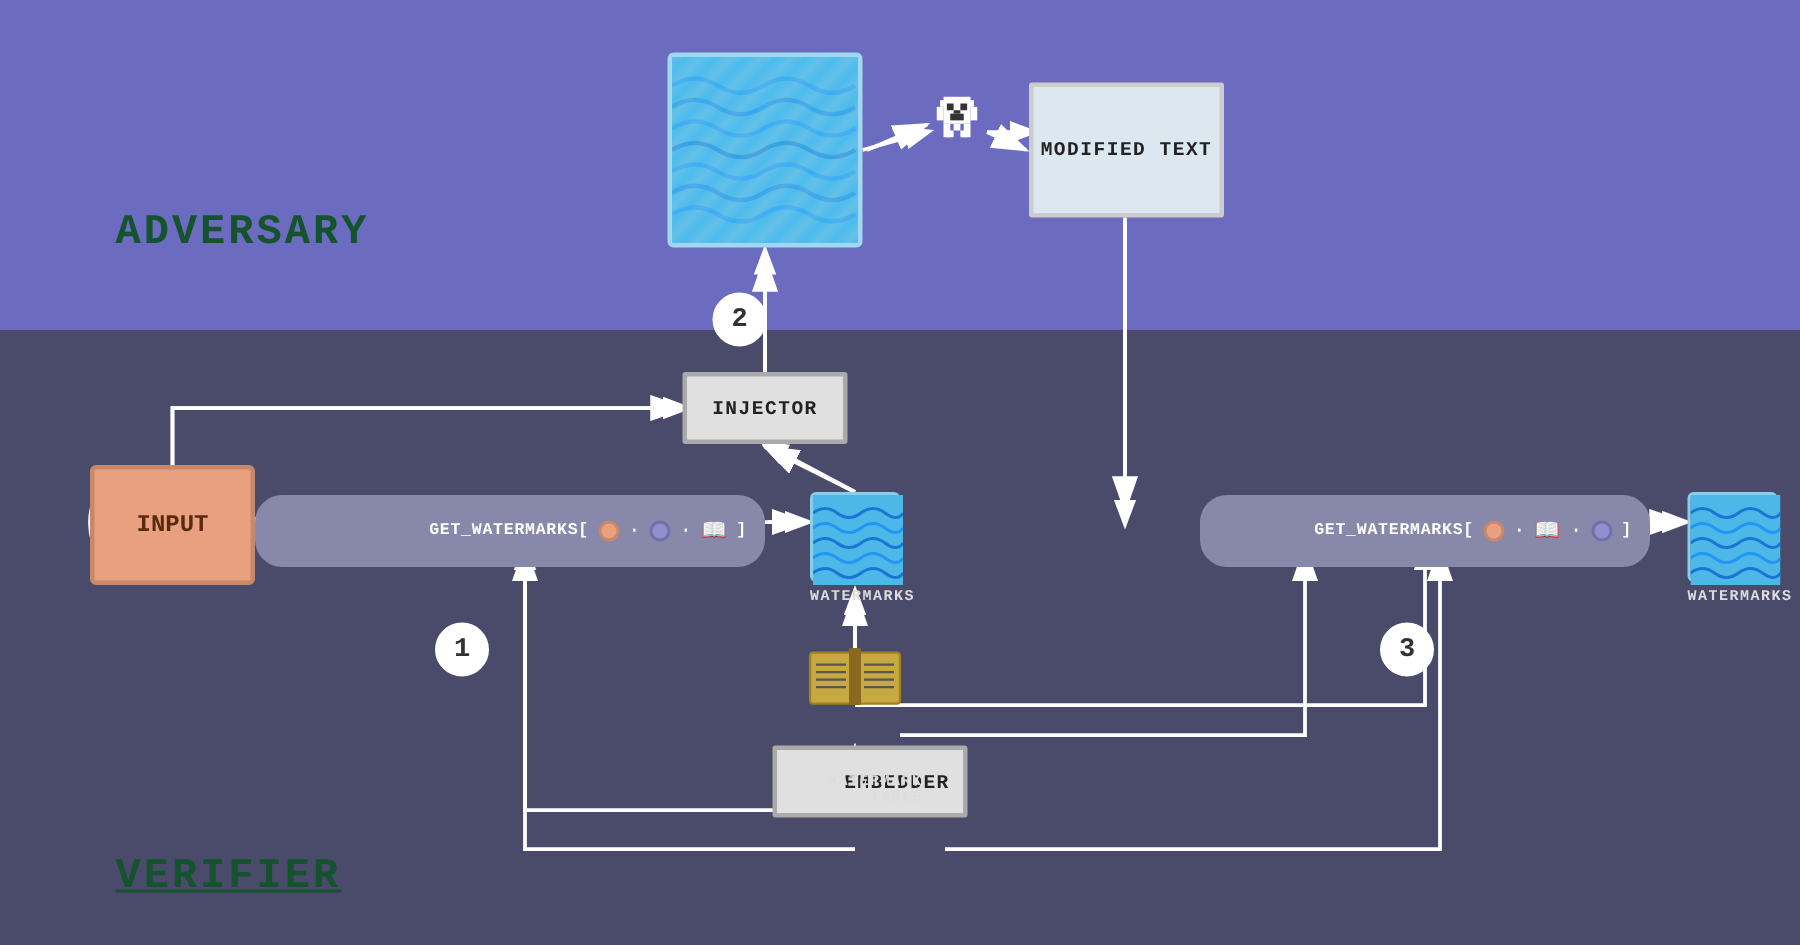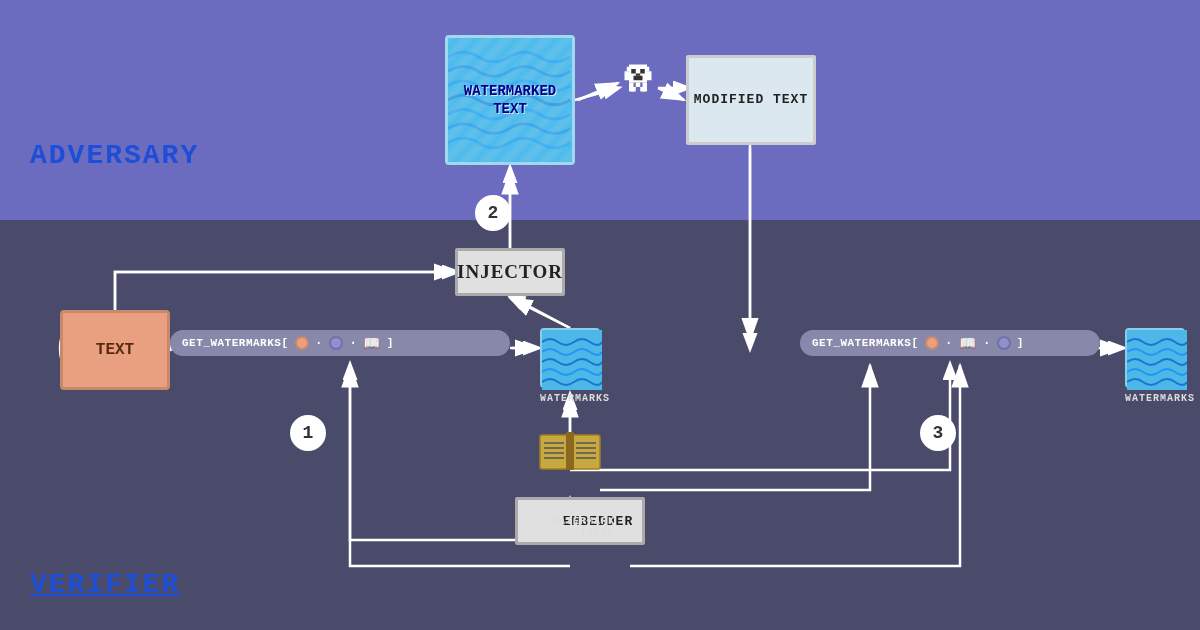--- a/index.html
+++ b/index.html
@@ -23,24 +23,25 @@
       top: 220px; left: 0; right: 0;
       bottom: 0;
       background: #4a4a6a;
     }
 
     
     .section-label {
       position: absolute;
       font-size: 28px;
       font-weight: bold;
-      color: #1d4ed8;
+      color: #14532d;
       letter-spacing: 2px;
       font-family: 'Courier New', monospace;
       text-transform: uppercase;
+      margin-left: 47px;
     }
     .adversary-label {
       top: 140px;
       left: 30px;
     }
     .verifier-label {
       bottom: 30px;
       left: 30px;
       text-decoration: underline;
     }
@@ -116,24 +117,24 @@
     .injector-box {
       top: 248px;
       left: 455px;
       width: 110px;
       height: 48px;
       border: 3px solid #aaa;
       background: #e0e0e0;
       border-radius: 2px;
     }
     .injector-box .label {
-      font-size: 19px;
+      font-size: 13px;
       font-weight: bold;
       color: #222;
-      font-family: Liberation Serif, serif;
+      font-family: Liberation Mono, monospace;
       letter-spacing: 1px;
     }
 
     
     .embedder-box {
       bottom: 85px;
       left: 515px;
       width: 130px;
       height: 48px;
       border: 3px solid #aaa;
@@ -164,27 +165,28 @@
       left: 540px;
     }
     .watermarks-icon-2 {
       top: 328px;
       left: 1125px;
     }
 
     
     .get-wm-pill {
       position: absolute;
-      height: 26px;
+      height: 48px;
       background: #8888aa;
       border-radius: 18px;
       display: flex;
       align-items: center;
       padding: 0 12px;
       gap: 6px;
+      justify-content: flex-end;
     }
     .get-wm-text {
       font-size: 11px;
       font-weight: bold;
       color: white;
       font-family: 'Courier New', monospace;
       letter-spacing: 0.5px;
       white-space: nowrap;
     }
 
@@ -357,30 +359,29 @@
 
     <rect width="130" height="130" fill="#4db8e8"></rect>
     <path d="M0,20 Q16,10 32,20 Q48,30 64,20 Q80,10 96,20 Q112,30 128,20" stroke="#2196f3" stroke-width="3" fill="none" opacity="0.7"></path>
     <path d="M0,35 Q16,25 32,35 Q48,45 64,35 Q80,25 96,35 Q112,45 128,35" stroke="#1e88e5" stroke-width="3" fill="none" opacity="0.7"></path>
     <path d="M0,50 Q16,40 32,50 Q48,60 64,50 Q80,40 96,50 Q112,60 128,50" stroke="#2196f3" stroke-width="3" fill="none" opacity="0.7"></path>
     <path d="M0,65 Q16,55 32,65 Q48,75 64,65 Q80,55 96,65 Q112,75 128,65" stroke="#1976d2" stroke-width="3" fill="none" opacity="0.7"></path>
     <path d="M0,80 Q16,70 32,80 Q48,90 64,80 Q80,70 96,80 Q112,90 128,80" stroke="#2196f3" stroke-width="3" fill="none" opacity="0.7"></path>
     <path d="M0,95 Q16,85 32,95 Q48,105 64,95 Q80,85 96,95 Q112,105 128,95" stroke="#1e88e5" stroke-width="3" fill="none" opacity="0.7"></path>
     <path d="M0,110 Q16,100 32,110 Q48,120 64,110 Q80,100 96,110 Q112,120 128,110" stroke="#2196f3" stroke-width="3" fill="none" opacity="0.7"></path>
   </svg>
-  <span class="label" style="position:relative;z-index:1;font-size:14px;font-weight:bold;color:#00008b;text-shadow:1px 1px 0 rgba(255,255,255,0.7);">WATERMARKED<br>TEXT</span>
 </div>
 
 <div class="box modified-box">
   <span class="label">MODIFIED
 TEXT</span>
 </div>
 
 <div class="box input-box">
-  <span class="label">TEXT</span>
+  <span class="label">INPUT</span>
 </div>
 
 <div class="box injector-box">
   <span class="label">INJECTOR</span>
 </div>
 
 <div class="box embedder-box">
   <span class="label">EMBEDDER</span>
 </div>
 

